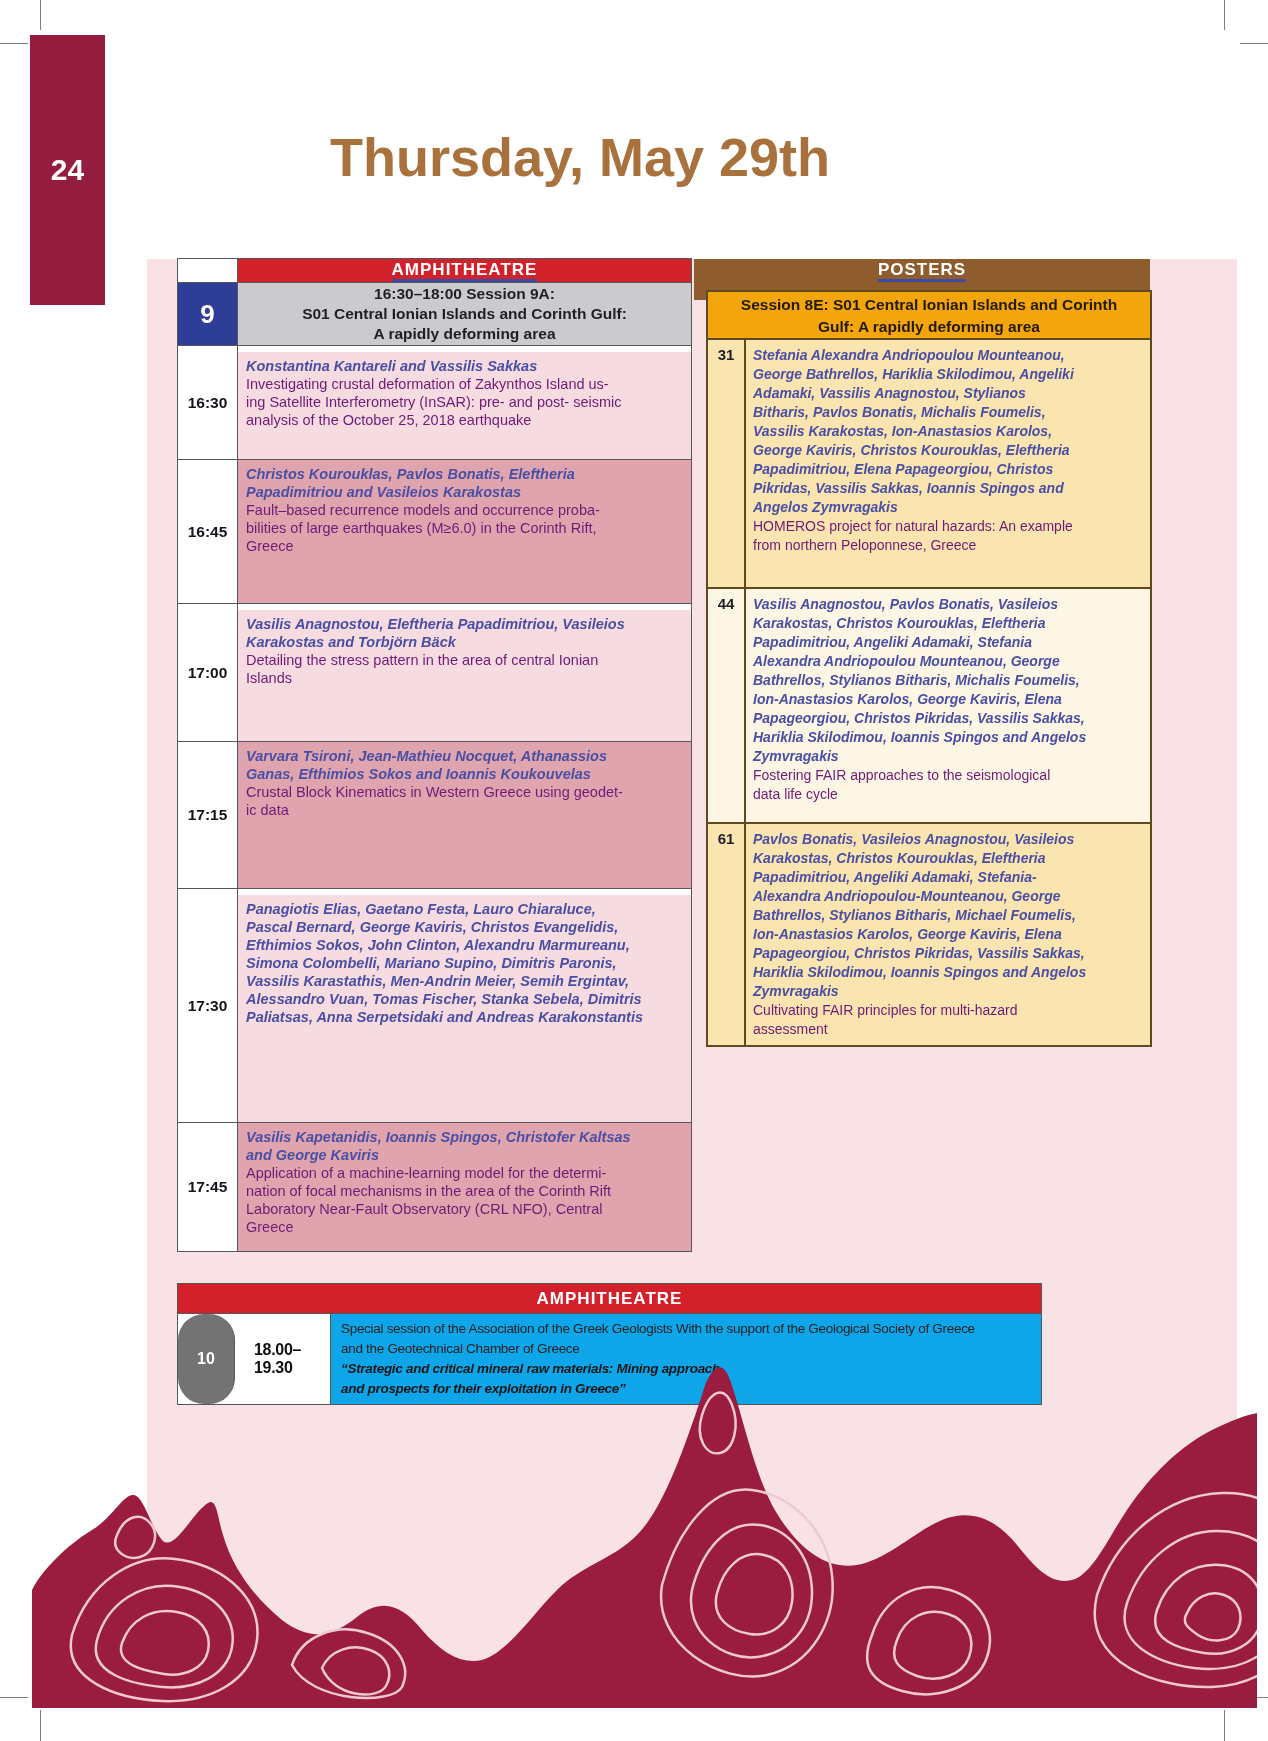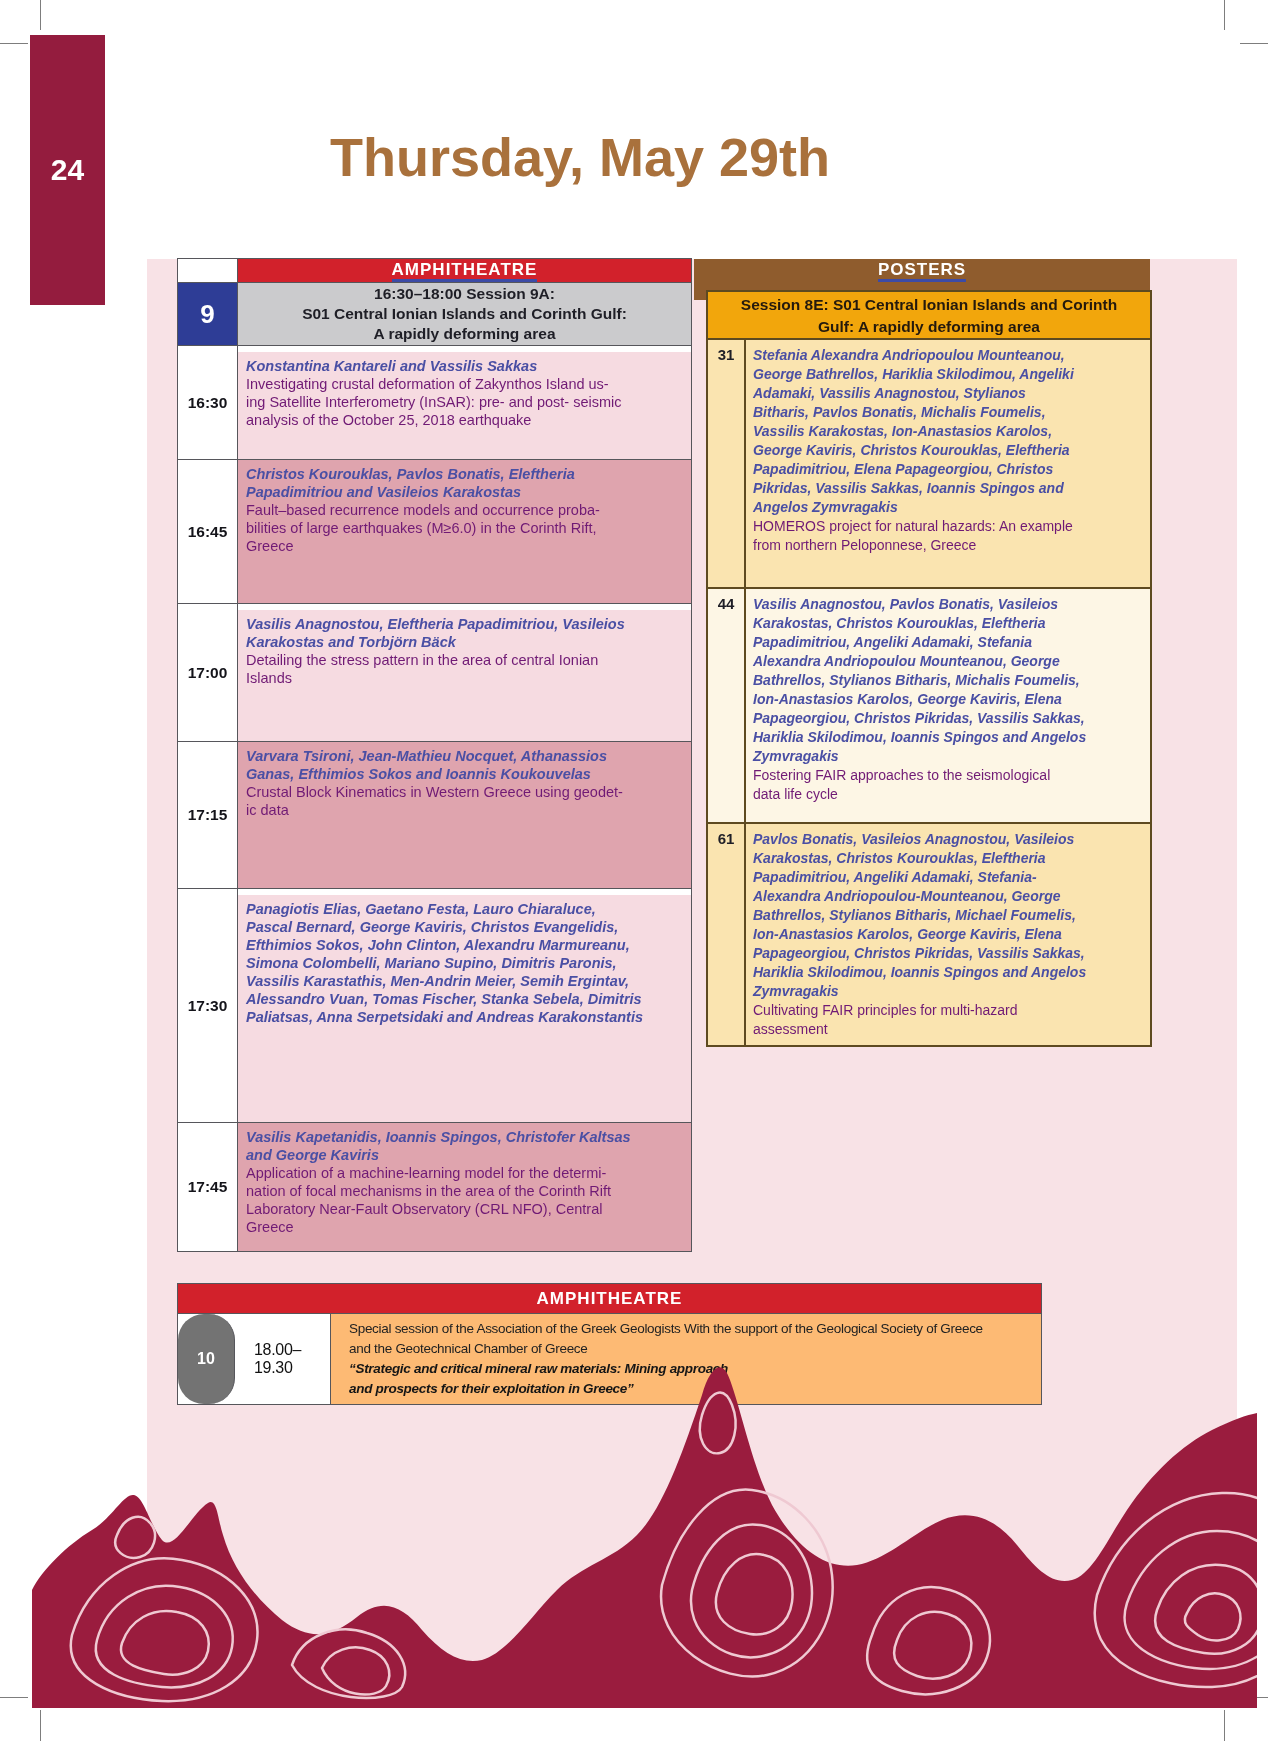--- a/index.html
+++ b/index.html
@@ -47,22 +47,22 @@
   .p-content{padding:6px 7px;}
   .tan{background:#FAE4B0;}
   .cream{background:#FDF6E5;}
   .p-content .authors,.p-content .talk-title{font-size:14px;line-height:19px;}
 
   
   .bottom-table{position:absolute;left:177px;top:1283px;width:863px;border:1.5px solid #56565B;background:#fff;}
   .bottom-bar{background:#D2212B;color:#fff;text-align:center;font-weight:700;font-size:17px;height:29px;line-height:29px;letter-spacing:1px;}
   .bottom-row{display:grid;grid-template-columns:57px 96px 1fr;border-top:1.5px solid #56565B;min-height:88px;}
   .b10{background:#737373;color:#fff;display:flex;align-items:center;justify-content:center;font-size:16px;font-weight:700;border-right:1.5px solid #56565B;border-radius:26px;}
-  .time-cell-b{background:#fff;display:flex;align-items:center;justify-content:center;font-weight:400;font-size:16px;color:#111;border-right:1.5px solid #56565B;letter-spacing:-0.3px;padding-left:19px;}
-  .grey-content{background:#fdba74;padding:5px 18px;box-sizing:border-box;}
+  .time-cell-b{background:#fff;display:flex;align-items:center;justify-content:center;font-weight:700;font-size:16px;color:#111;border-right:1.5px solid #56565B;letter-spacing:-0.3px;padding-left:19px;}
+  .grey-content{background:#0ea5e9;padding:5px 10px;box-sizing:border-box;}
   .b-text{color:#222;font-size:13.5px;line-height:20px;letter-spacing:-0.3px;white-space:pre-line;}
   .b-quote{color:#161616;font-size:13.5px;line-height:20px;letter-spacing:-0.3px;font-weight:700;font-style:italic;white-space:pre-line;}
 
   
   .contours{position:absolute;left:12px;top:1335px;width:1245px;height:373px;}
 </style>
 </head>
 <body>
 
 <div class="page">

